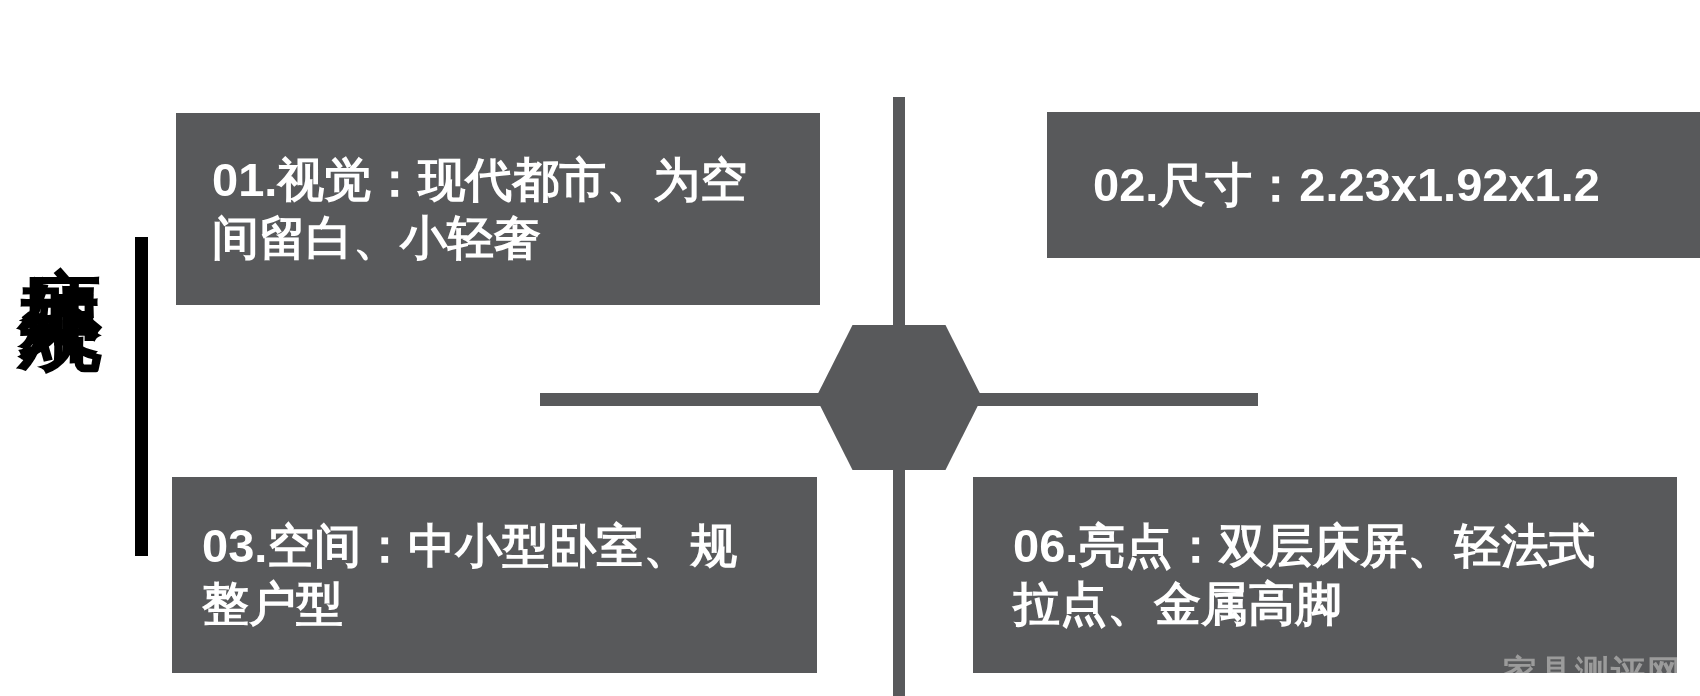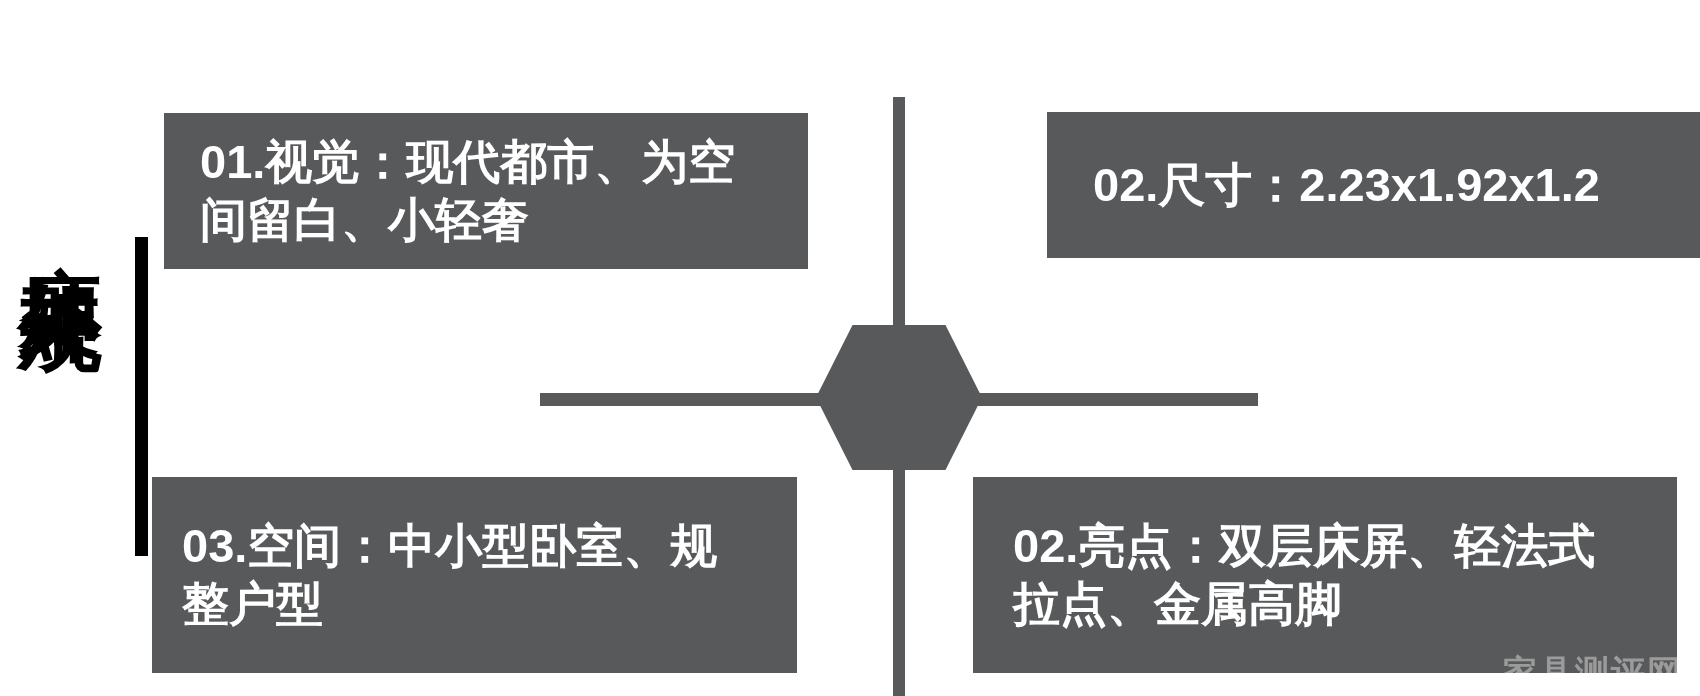--- a/index.html
+++ b/index.html
@@ -62,23 +62,23 @@
     color:var(--box_text);
     font-weight:bold;
     font-size:47px;
     line-height:1.24;
     display:flex;
     align-items:center;
     box-sizing:border-box;
     overflow:hidden;
   }
   .qbox .qlabel{display:block;}
-  .box-tl{left:164px;top:113px;width:644px;height:156px;padding:0 60px 0 36px;}
+  .box-tl{left:176px;top:113px;width:644px;height:192px;padding:0 60px 0 36px;}
   .box-tr{left:999px;top:112px;width:678px;height:146px;padding:0 28px 0 46px;margin-left:48px;}
-  .box-bl{left:152px;top:477px;width:645px;height:196px;padding:0 70px 0 30px;}
+  .box-bl{left:172px;top:477px;width:645px;height:196px;padding:0 70px 0 30px;}
   .box-br{left:973px;top:477px;width:704px;height:196px;padding:0 40px 0 40px;}
   .watermark{
     position:absolute;
     right:-6px;bottom:-16px;
     font-size:34px;
     font-weight:bold;
     letter-spacing:2px;
     color:var(--watermark_gray);
     white-space:nowrap;
     line-height:1;
@@ -106,17 +106,17 @@
 
   <div class="qbox box-tr">
     <span class="qlabel">02.尺寸：2.23x1.92x1.2</span>
   </div>
 
   <div class="qbox box-bl">
     <span class="qlabel">03.空间：中小型卧室、规整户型</span>
   </div>
 
   <div class="qbox box-br">
-    <span class="qlabel">02.亮点：双层床屏、轻法式拉点、金属高脚</span>
+    <span class="qlabel">06.亮点：双层床屏、轻法式拉点、金属高脚</span>
     <span class="watermark">家具测评网</span>
   </div>
 
 </div>
 
 </body></html>

